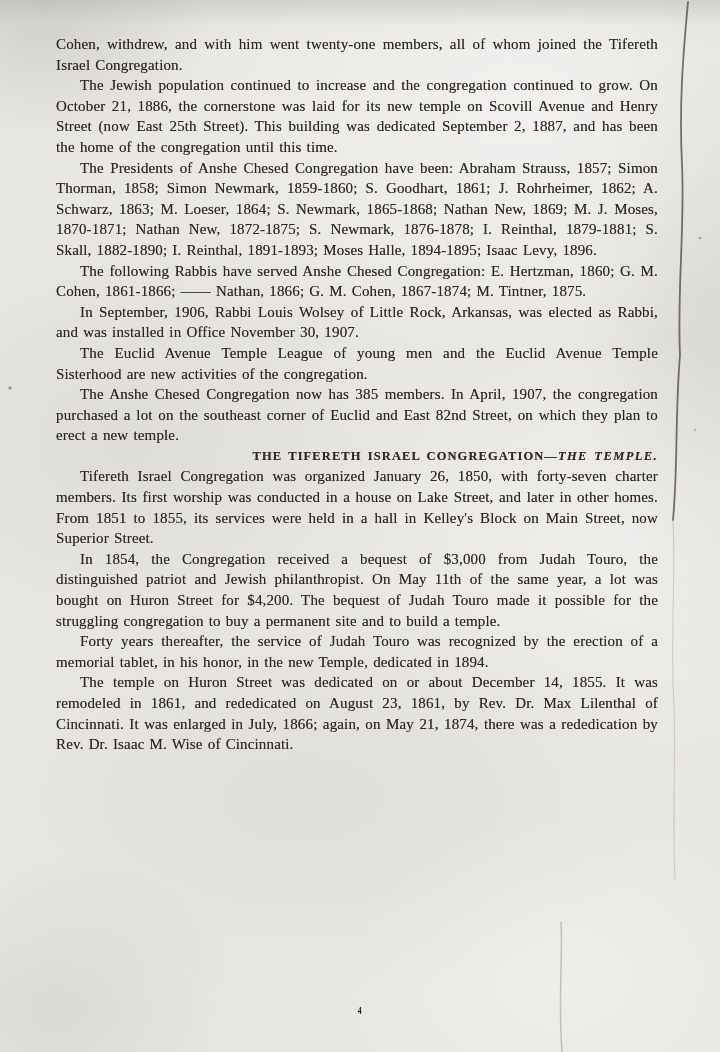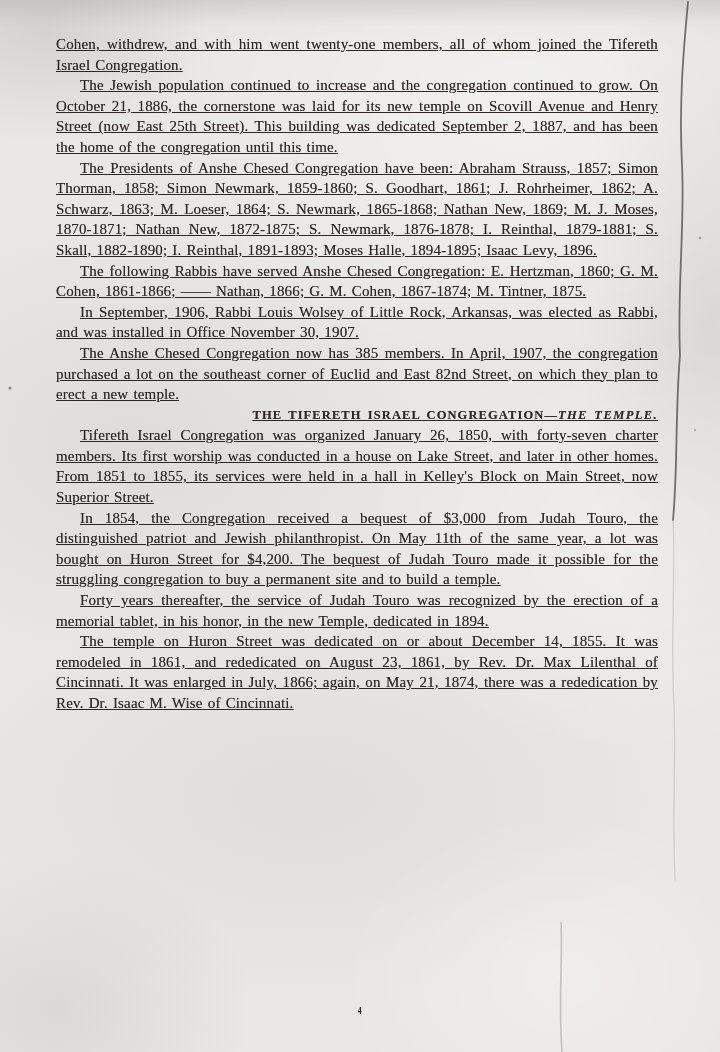--- a/index.html
+++ b/index.html
@@ -29,21 +29,20 @@
     position:absolute;
     left:56px; top:34px;
     width:602px;
     color:#2c2721;
     font-size:15px;
     line-height:20.6px;
     text-align:justify;
     letter-spacing:0.15px;
     word-spacing:1.2px;
     text-shadow:0 0 0.5px rgba(44,39,33,0.55);
-    text-decoration:underline;
   }
   .text-block p { margin:0; text-indent:24px; }
   .text-block p.no-indent { text-indent:0; }
   .sect-heading {
     margin:19px 0 21px 0;
     text-indent:0;
     text-align:right;
     font-size:12.5px;
     font-weight:bold;
     letter-spacing:1.1px;
@@ -68,20 +67,21 @@
 <body>
 
 <div class="paper">
 
   <div class="text-block">
     <p class="no-indent">Cohen, withdrew, and with him went twenty-one members, all of whom joined the Tifereth Israel Congregation.</p>
     <p>The Jewish population continued to increase and the congregation continued to grow.  On October 21, 1886, the cornerstone was laid for its new temple on Scovill Avenue and Henry Street (now East 25th Street).  This building was dedicated September 2, 1887, and has been the home of the congregation until this time.</p>
     <p>The Presidents of Anshe Chesed Congregation have been: Abraham Strauss, 1857; Simon Thorman, 1858; Simon Newmark, 1859-1860; S. Goodhart, 1861; J. Rohrheimer, 1862; A. Schwarz, 1863; M. Loeser, 1864; S. Newmark, 1865-1868; Nathan New, 1869; M. J. Moses, 1870-1871; Nathan New, 1872-1875; S. Newmark, 1876-1878; I. Reinthal, 1879-1881; S. Skall, 1882-1890; I. Reinthal, 1891-1893; Moses Halle, 1894-1895; Isaac Levy, 1896.</p>
     <p>The following Rabbis have served Anshe Chesed Congregation: E. Hertzman, 1860; G. M. Cohen, 1861-1866; —— Nathan, 1866; G. M. Cohen, 1867-1874; M. Tintner, 1875.</p>
     <p>In September, 1906, Rabbi Louis Wolsey of Little Rock, Arkansas, was elected as Rabbi, and was installed in Office November 30, 1907.</p>
+    <p>The Euclid Avenue Temple League of young men and the Euclid Avenue Temple Sisterhood are new activities of the congregation.</p>
     <p>The Anshe Chesed Congregation now has 385 members.  In April, 1907, the congregation purchased a lot on the southeast corner of Euclid and East 82nd Street, on which they plan to erect a new temple.</p>
 
     <p class="sect-heading"><span>THE TIFERETH ISRAEL CONGREGATION—</span><em>THE TEMPLE.</em></p>
 
     <p>Tifereth Israel Congregation was organized January 26, 1850, with forty-seven charter members.  Its first worship was conducted in a house on Lake Street, and later in other homes.  From 1851 to 1855, its services were held in a hall in Kelley's Block on Main Street, now Superior Street.</p>
     <p>In 1854, the Congregation received a bequest of $3,000 from Judah Touro, the distinguished patriot and Jewish philanthropist.  On May 11th of the same year, a lot was bought on Huron Street for $4,200.  The bequest of Judah Touro made it possible for the struggling congregation to buy a permanent site and to build a temple.</p>
     <p>Forty years thereafter, the service of Judah Touro was recognized by the erection of a memorial tablet, in his honor, in the new Temple, dedicated in 1894.</p>
     <p>The temple on Huron Street was dedicated on or about December 14, 1855. It was remodeled in 1861, and rededicated on August 23, 1861, by Rev. Dr. Max Lilenthal of Cincinnati.  It was enlarged in July, 1866; again, on May 21, 1874, there was a rededication by Rev. Dr. Isaac M. Wise of Cincinnati.</p>
   </div>
 

